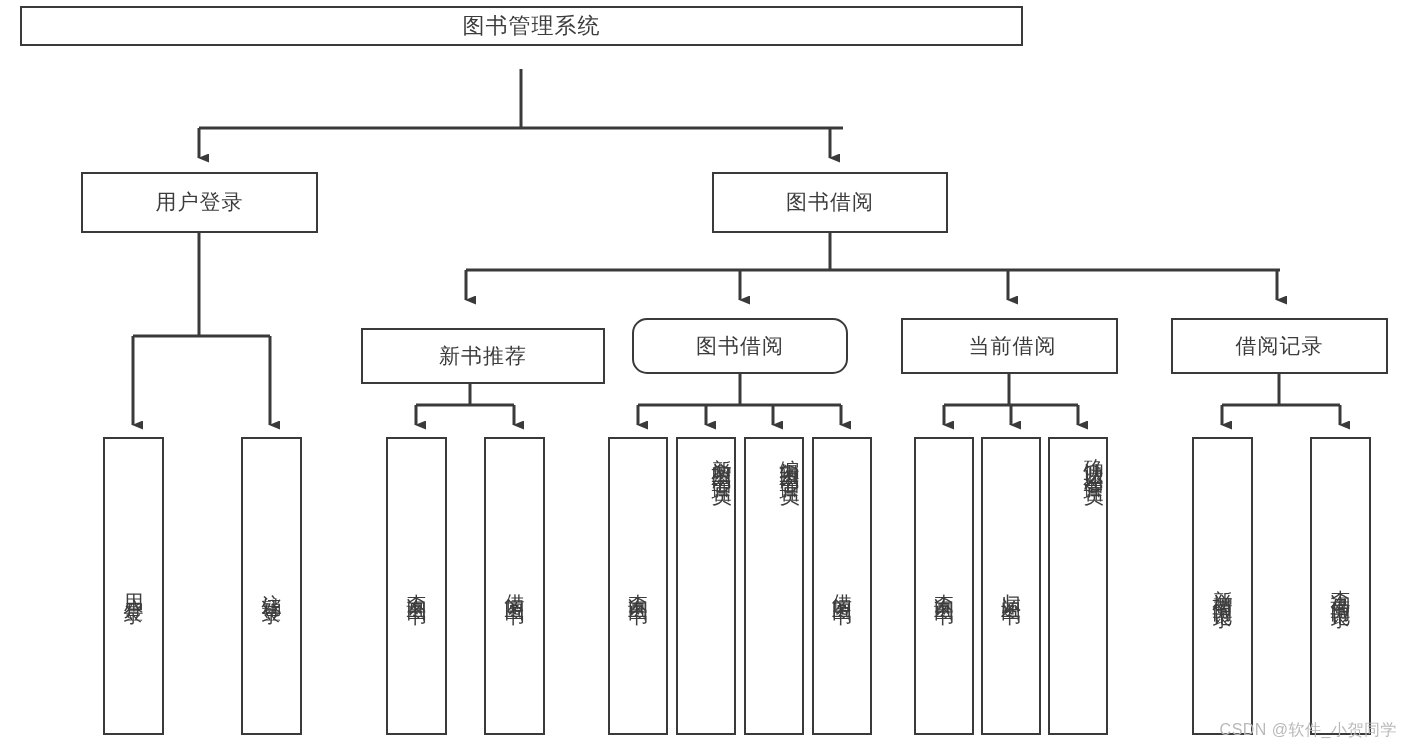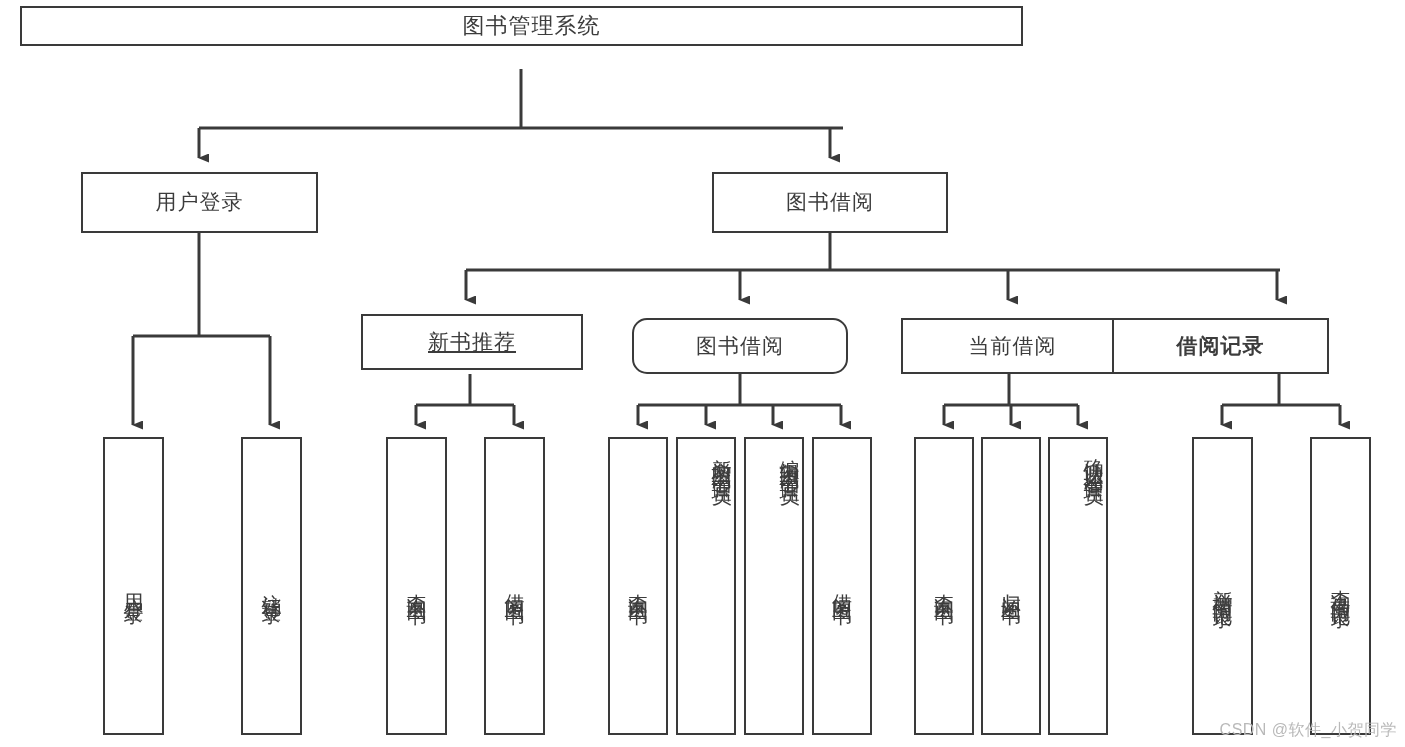--- a/index.html
+++ b/index.html
@@ -128,30 +128,30 @@
     <span>图书管理系统</span>
   </div>
 
   <div class="node" id="node-l2-0" style="left: 81px; top: 172px; width: 237px; height: 61px;">
     <span>用户登录</span>
   </div>
   <div class="node" id="node-l2-1" style="left: 712px; top: 172px; width: 236px; height: 61px;">
     <span>图书借阅</span>
   </div>
 
-  <div class="node" id="node-l3-0" style="left: 361px; top: 314px; width: 222px; height: 56px; text-decoration: underline;">
+  <div class="node" id="node-l3-0" style="left: 361px; top: 328px; width: 244px; height: 56px;">
     <span>新书推荐</span>
   </div>
   <div class="node" id="node-l3-1" style="left: 632px; top: 318px; width: 216px; height: 56px; border-radius: 15px;">
     <span>图书借阅</span>
   </div>
   <div class="node" id="node-l3-2" style="left: 901px; top: 318px; width: 217px; height: 56px; padding-left: 6px;">
     <span>当前借阅</span>
   </div>
-  <div class="node" id="node-l3-3" style="left: 1112px; top: 318px; width: 217px; height: 56px; font-weight: bold;">
+  <div class="node" id="node-l3-3" style="left: 1171px; top: 318px; width: 217px; height: 56px;">
     <span>借阅记录</span>
   </div>
 
   <div class="node leaf" id="node-leaf-0" style="left: 103px; top: 437px; width: 61px; height: 298px;">
     <span class="vtext">用户登录</span>
   </div>
   <div class="node leaf" id="node-leaf-1" style="left: 241px; top: 437px; width: 61px; height: 298px;">
     <span class="vtext">注销登录</span>
   </div>
   <div class="node leaf" id="node-leaf-2" style="left: 386px; top: 437px; width: 61px; height: 298px;">

